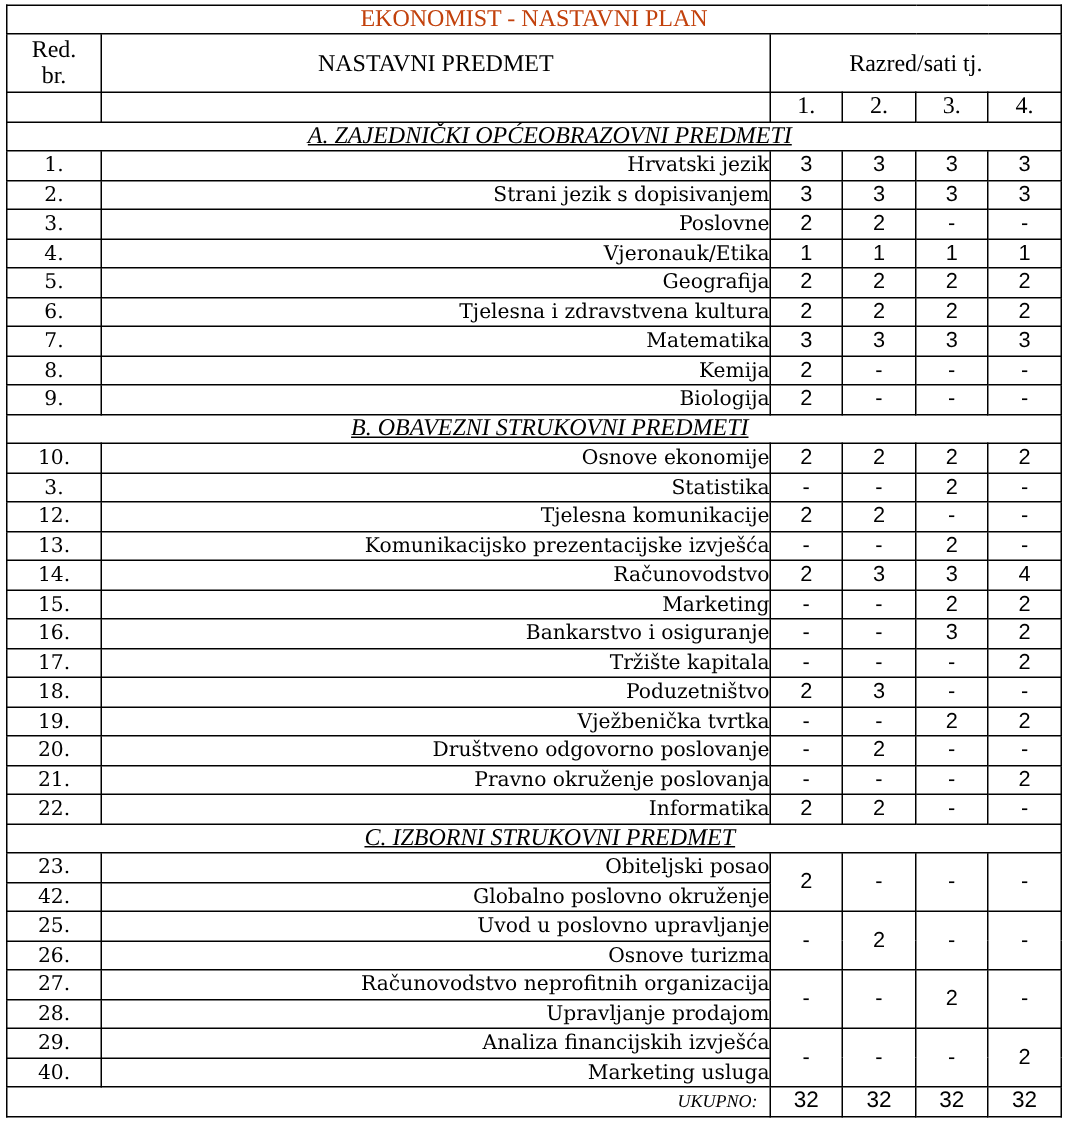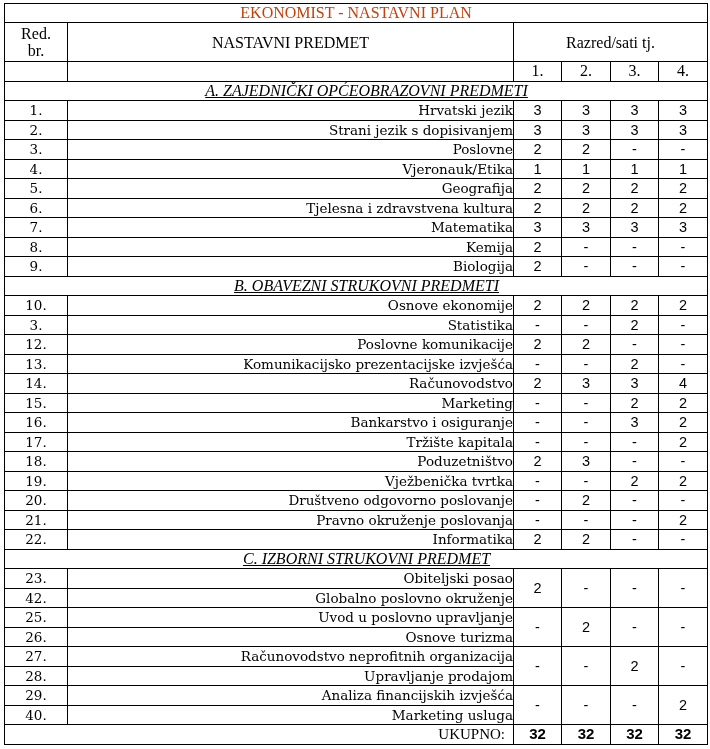--- a/index.html
+++ b/index.html
@@ -21,22 +21,22 @@
     overflow: hidden;
     white-space: nowrap;
   }
   td.num { text-align: center; }
   td.subj { padding-left: 8px; text-align: right; }
   td.hrs { text-align: center; font-family: "Liberation Sans", sans-serif; font-size: 14.5px; }
   tr.title-row td { color: #c2410c; text-align: center; font-family: "Liberation Serif", serif; font-size: 16px; height: 18px; }
   tr.head-row td { height: 38px; line-height: 17px; text-align: center; font-family: "Liberation Serif", serif; font-size: 16px; }
   tr.yr-row td { text-align: center; font-family: "Liberation Serif", serif; font-size: 16px; }
   tr.section td { text-align: center; font-style: italic; text-decoration: underline; font-family: "Liberation Serif", serif; font-size: 16px; padding-left: 21px; }
-  tr.total td.lbl { text-align: right; padding-right: 8px; font-family: "Liberation Serif", serif; font-size: 15px; }
-  tr.total td.hrs { font-size: 15px; font-weight: bold; }
+  tr.total td.lbl { text-align: right; padding-right: 8px; font-family: "Liberation Serif", serif; font-size: 12px; font-style: italic; }
+  tr.total td.hrs { font-size: 15px; }
   td.merged { vertical-align: middle; }
 </style>
 </head>
 <body>
 
 <table class="plan">
   <colgroup>
     <col style="width:63px">
     <col style="width:446px">
     <col style="width:48px">
@@ -150,21 +150,21 @@
       <tr>
         <td class="num">3.</td>
         <td class="subj">Statistika</td>
         <td class="hrs">-</td>
         <td class="hrs">-</td>
         <td class="hrs">2</td>
         <td class="hrs">-</td>
       </tr>
       <tr>
         <td class="num">12.</td>
-        <td class="subj">Poslovne komunikacije</td>
+        <td class="subj">Tjelesna komunikacije</td>
         <td class="hrs">2</td>
         <td class="hrs">2</td>
         <td class="hrs">-</td>
         <td class="hrs">-</td>
       </tr>
       <tr>
         <td class="num">13.</td>
         <td class="subj">Komunikacijsko prezentacijske izvješća</td>
         <td class="hrs">-</td>
         <td class="hrs">-</td>

